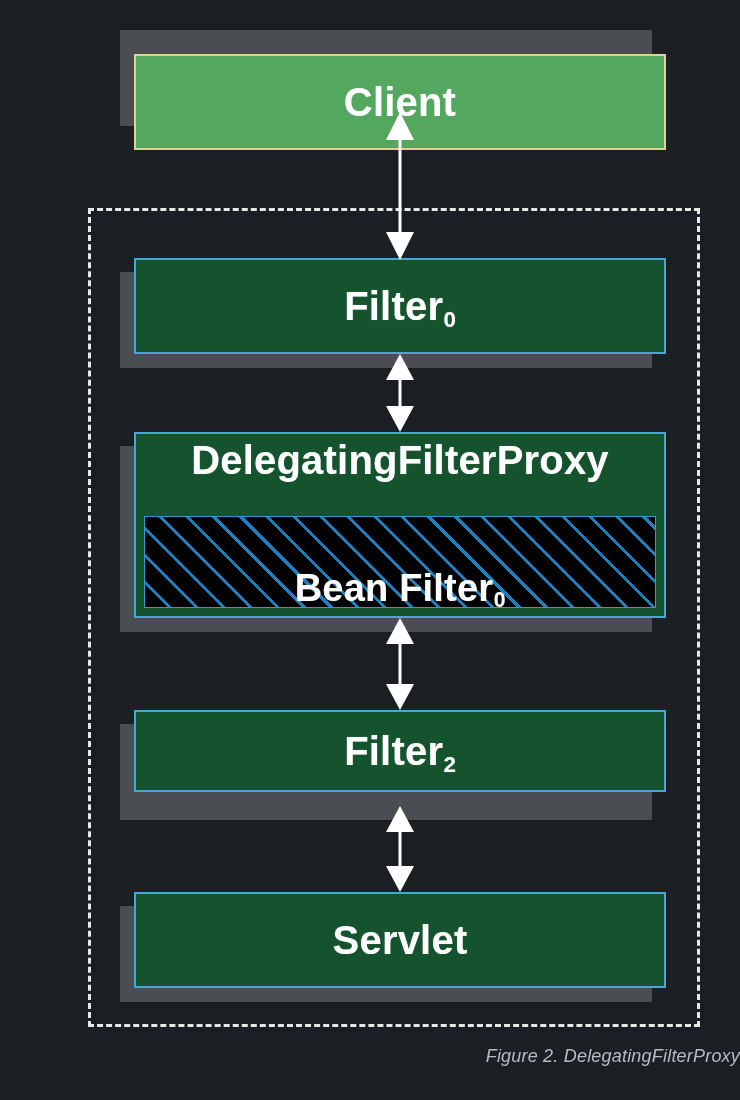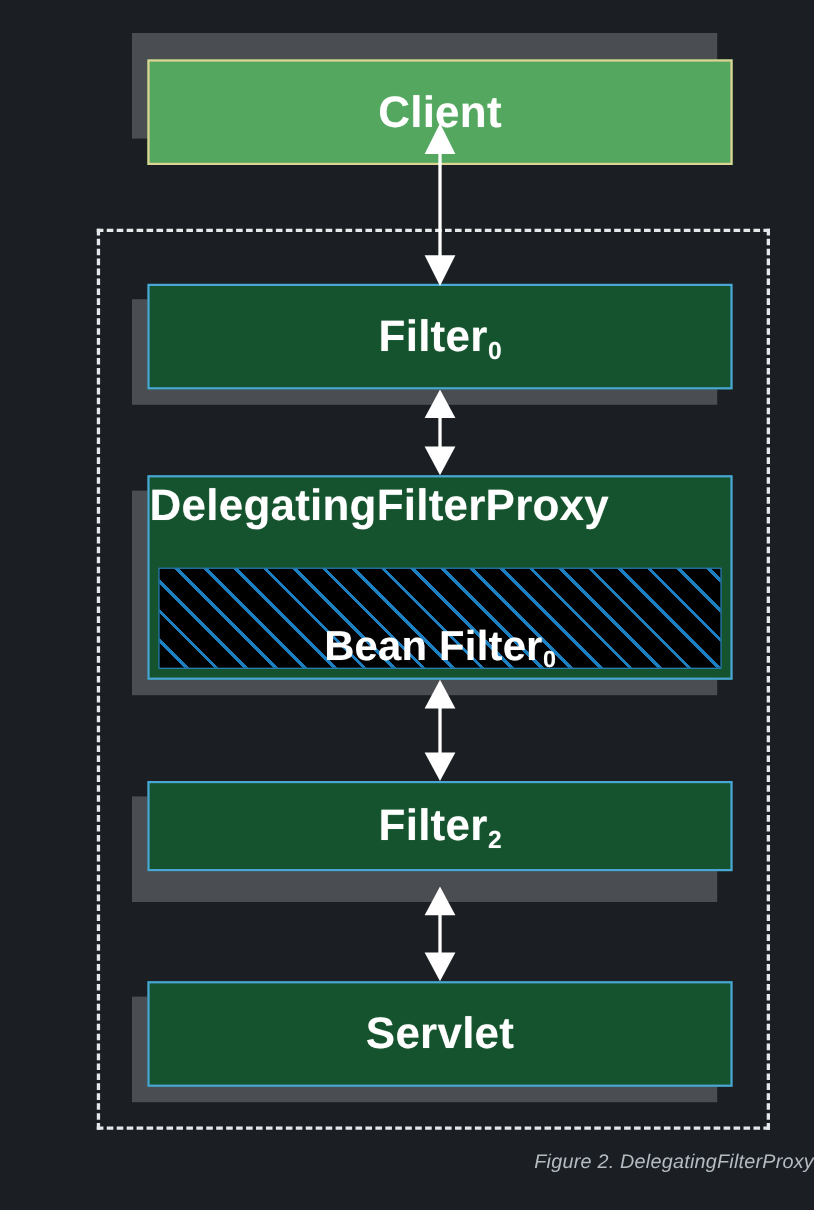--- a/index.html
+++ b/index.html
@@ -71,21 +71,21 @@
   
   .node-dfp {
     display: block;
     padding: 0;
   }
   .dfp-title {
     position: absolute;
     top: 6px;
     left: 0;
     right: 0;
-    text-align: left;
+    text-align: center;
     font-size: 40px;
     line-height: 1;
     font-weight: bold;
     color: #ffffff;
     text-shadow: 0 0 1px rgba(255,255,255,0.35);
     white-space: nowrap;
   }
 
   
   .bean-filter {

